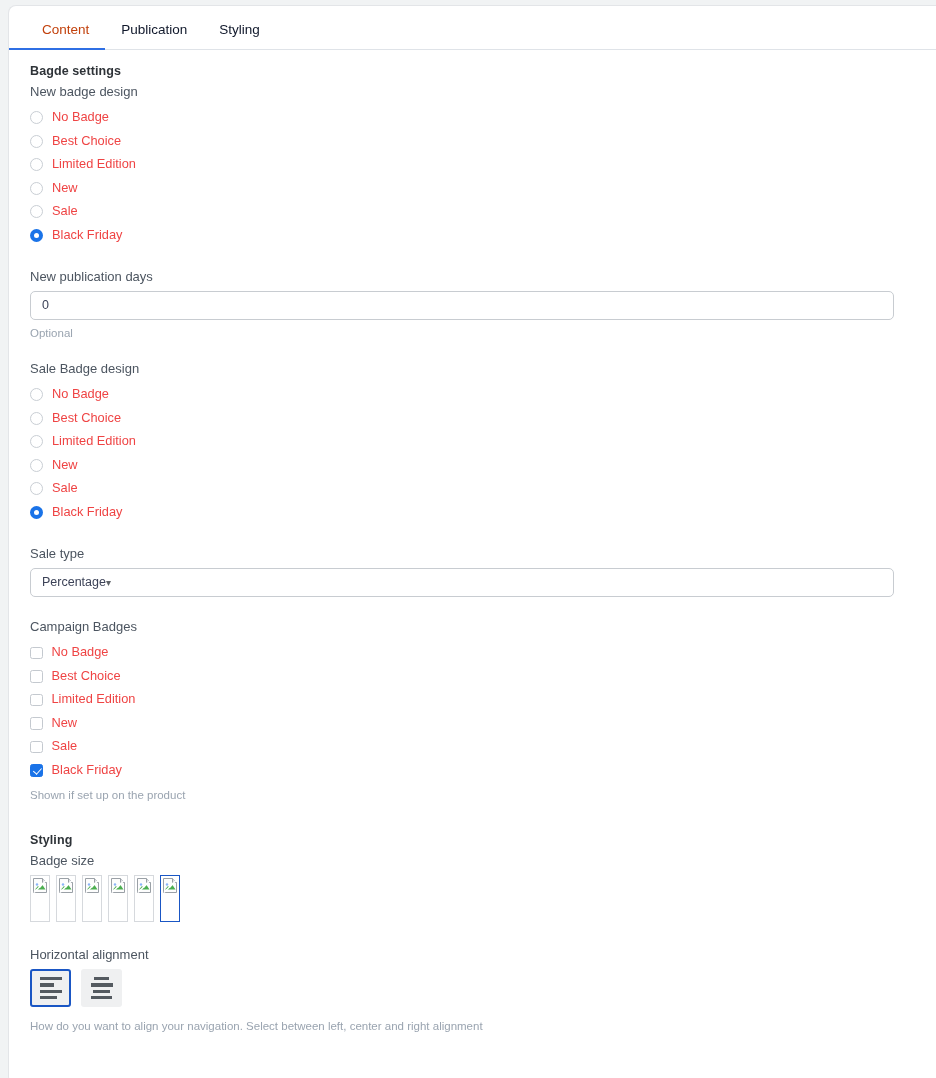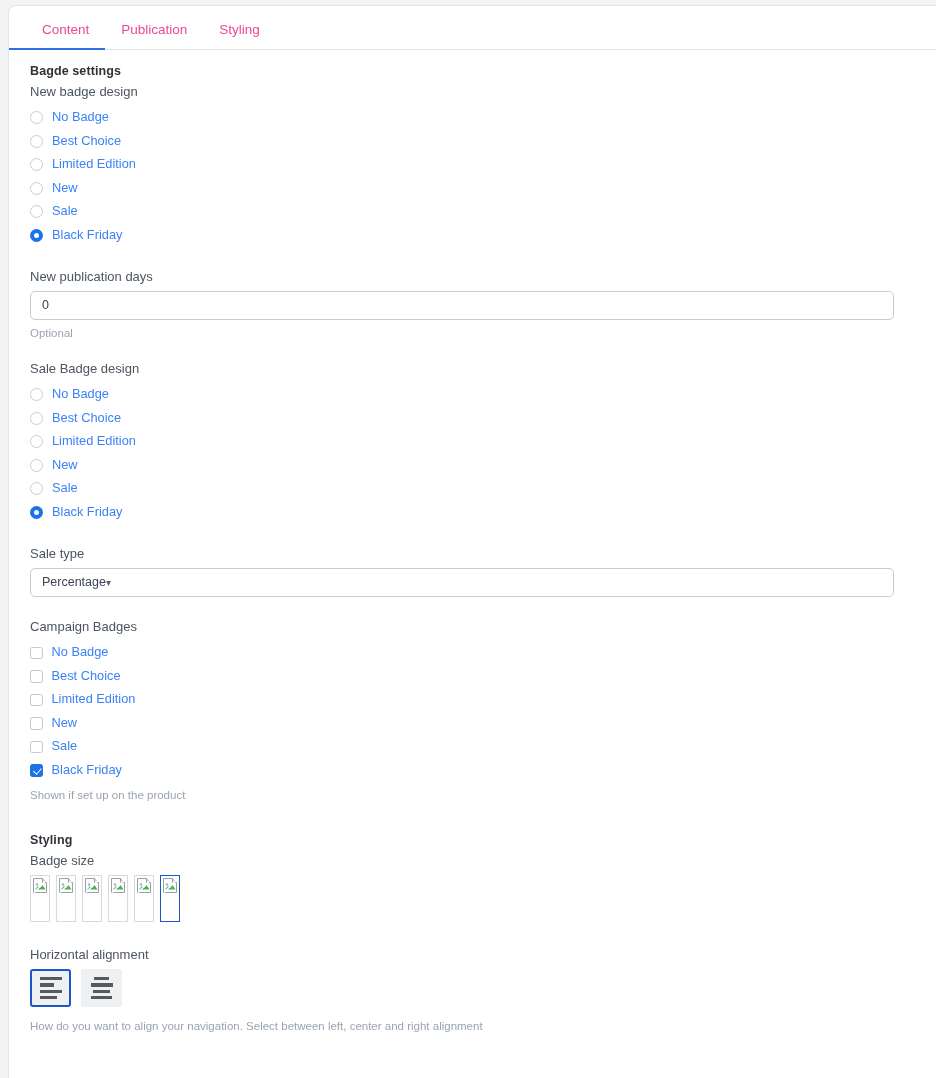--- a/index.html
+++ b/index.html
@@ -24,28 +24,28 @@
   
   .tabs {
     display: flex;
     align-items: flex-end;
     height: 44px;
     border-bottom: 1px solid #dfe3e8;
     padding-left: 0;
   }
   .tab {
     font-size: 13.5px;
-    color: #ec4899;
+    color: #0f172a;
     padding: 0 16px 13px 16px;
     position: relative;
     cursor: pointer;
     line-height: 1;
     white-space: nowrap;
   }
-  .tab.active { color: #ec4899; padding-left: 33px; }
+  .tab.active { color: #c2410c; padding-left: 33px; }
   .tab.active::after {
     content: "";
     position: absolute;
     left: 0; right: 0; bottom: -1px;
     height: 2px;
     background: #2f6fe4;
   }
   
   .body { padding: 14px 21px 30px 21px; }
   .h-strong {
@@ -68,21 +68,21 @@
   
   .opts { margin: 0; padding: 0; }
   .opt {
     display: flex;
     align-items: center;
     height: 23.5px;
     cursor: pointer;
   }
   .opt .lbl {
     font-size: 12.8px;
-    color: #3b82f6;
+    color: #ef4444;
     margin-left: 9px;
     line-height: 1;
   }
   
   .radio {
     width: 13px; height: 13px;
     border-radius: 50%;
     border: 1px solid #c9ced4;
     background: #fff;
     flex: none;

